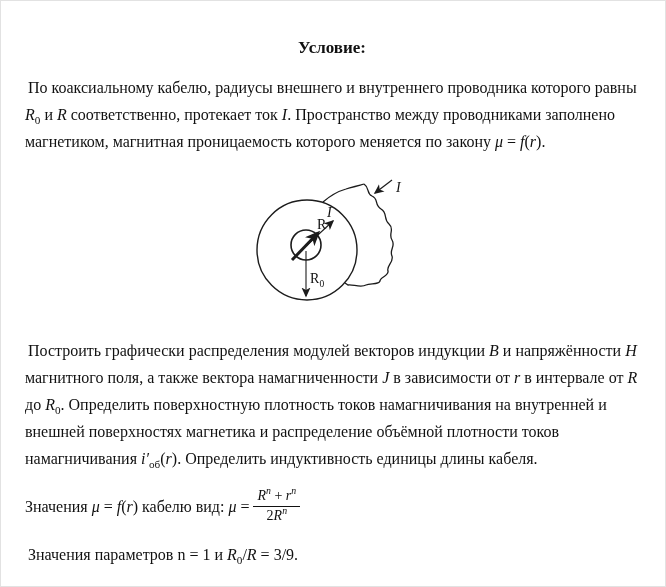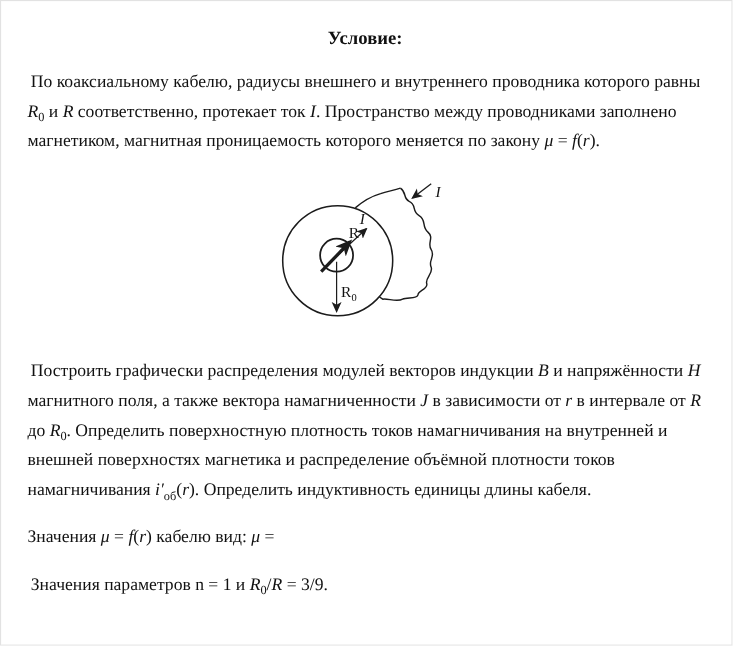--- a/index.html
+++ b/index.html
@@ -7,21 +7,21 @@
   body {
     width: 666px; height: 587px;
     background: #f6f6f6;
     font-family: "Liberation Serif", serif;
     color: #111;
   }
   .page {
     width: 666px; height: 587px;
     background: #ffffff;
     border: 1px solid #e2e2e2;
-    padding: 24px 10px 0 8px;
+    padding: 37px 10px 0 8px;
     overflow: hidden;
   }
   .title {
     font-size: 17px;
     font-weight: bold;
     text-align: center;
     margin: 0 0 13px 0;
   }
   .para {
     font-size: 16px;
@@ -96,17 +96,21 @@
       <text x="66" y="58">R</text>
       <text x="59" y="112">R</text>
       <text class="svg-sub" x="68.5" y="116">0</text>
     </svg>
   </div>
 
   <p class="para"><span>Построить графически распределения модулей векторов индукции </span><span class="seg-i">B</span><span> и напряжённости </span><span class="seg-i">H</span><span> магнитного поля, а также вектора намагниченности </span><span class="seg-i">J</span><span> в зависимости от </span><span class="seg-i">r</span><span> в интервале от </span><span class="seg-i">R</span><span> до </span><span class="seg-i">R</span><span class="seg-sub">0</span><span>. Определить поверхностную плотность токов намагничивания на внутренней и внешней поверхностях магнетика и распределение объёмной плотности токов намагничивания </span><span class="seg-i">i′</span><span class="seg-sub">об</span><span>(</span><span class="seg-i">r</span><span>)</span><span>. Определить индуктивность единицы длины кабеля.</span></p>
 
   <p class="para formula-line">
     <span><span>Значения </span><span class="seg-i">μ</span><span> = </span><span class="seg-i">f</span><span>(</span><span class="seg-i">r</span><span>) кабелю вид: </span><span class="seg-i">μ</span><span> =</span></span>
+      <span class="frac">
+        <span class="num"><span class="seg-i">R</span><span class="seg-i seg-sup">n</span><span> + </span><span class="seg-i">r</span><span class="seg-i seg-sup">n</span></span>
+        <span class="den"><span>2</span><span class="seg-i">R</span><span class="seg-i seg-sup">n</span></span>
+      </span>
   </p>
 
   <p class="para params-line"><span>Значения параметров n = 1 и </span><span class="seg-i">R</span><span class="seg-sub">0</span><span>/</span><span class="seg-i">R</span><span> = 3/9.</span></p>
 
 </div>
 
 </body></html>

